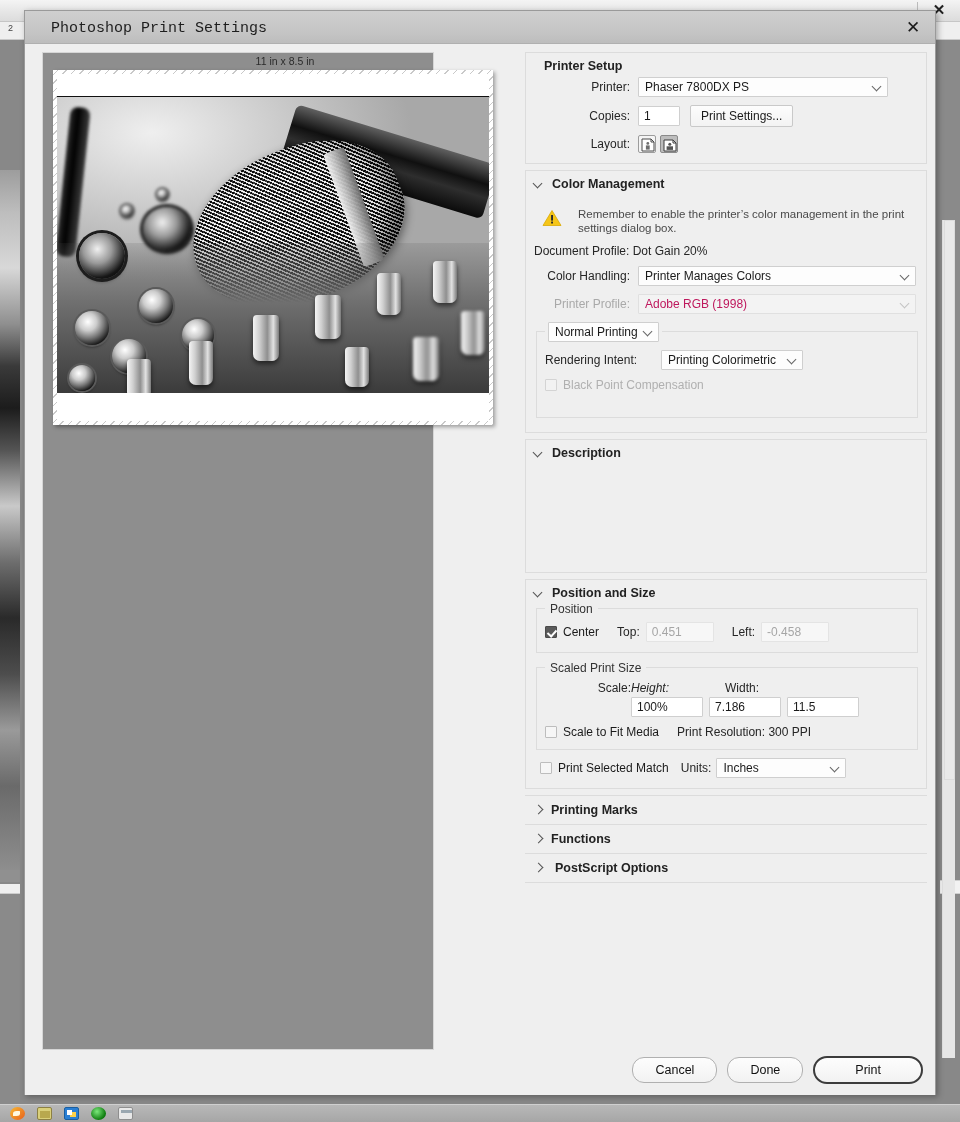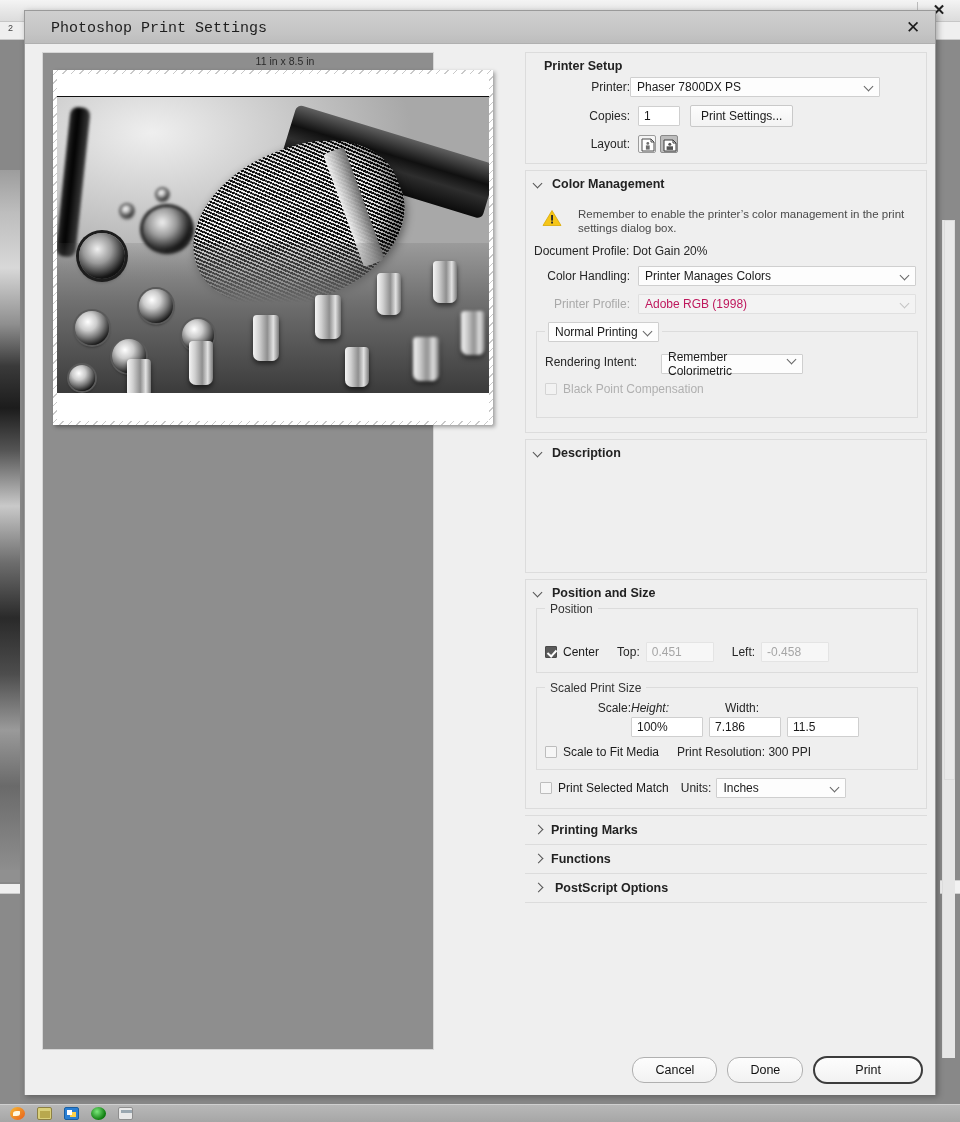--- a/index.html
+++ b/index.html
@@ -417,21 +417,21 @@
       </div>
 
       <div id="settings-col">
 
         <div class="panel" style="padding-bottom:4px;">
           <div class="sect-header" style="padding-left:18px;">
             <span class="section-title">Printer Setup</span>
           </div>
 
           <div class="row">
-            <span class="lbl" style="width:104px;">Printer:</span>
+            <span class="lbl" style="width:104px;margin-right:8px;">Printer:</span>
             <span class="selwrap">
               <span class="fakeselect" style="display:inline-flex;align-items:center;width:250px;">Phaser 7800DX PS</span>
             </span>
           </div>
 
           <div class="row">
             <span class="lbl" style="width:104px;margin-right:8px;">Copies:</span>
             <input class="ui" style="width: 42px;" value="1">
             <button class="ui" style="margin-left:10px;">Print Settings...</button>
           </div>
@@ -493,21 +493,21 @@
           <fieldset class="grp" style="padding-top:2px;height:96px;">
             <legend class="sel-legend">
               <span class="selwrap">
                 <span class="fakeselect" style="display:inline-flex;align-items:center;height:20px;">Normal Printing</span>
               </span>
             </legend>
 
             <div class="row" style="margin-top:6px;">
               <span class="lbl" style="width:108px;margin-right:8px;text-align:left;">Rendering Intent:</span>
               <span class="selwrap">
-                <span class="fakeselect" style="display:inline-flex;align-items:center;width:142px;">Remember Colorimetric</span>
+                <span class="fakeselect" style="display:inline-flex;align-items:center;width:142px;">Printing Colorimetric</span>
               </span>
             </div>
 
             <label class="chk-row">
               <span class="cb disabled"></span>
               <span class="lbl-disabled">Black Point Compensation</span>
             </label>
           </fieldset>
         </div>
 
@@ -520,21 +520,21 @@
         </div>
 
         <div class="panel" style="padding-bottom:6px;">
           <div class="sect-header" style="padding-bottom:0;">
             <span class="twisty"></span>
             <span class="section-title">Position and Size</span>
           </div>
 
           <fieldset class="grp" style="margin-top:2px;">
             <legend>Position</legend>
-            <div class="row" style="margin-bottom:2px;margin-top:20px;">
+            <div class="row" style="margin-bottom:2px;">
               <label class="chk-row" style="margin-right:18px;">
                 <span class="cb checked"></span>
                 <span>Center</span>
               </label>
               <span class="lbl" style="margin-right:6px;">Top:</span>
               <input class="ui dim" style="width: 68px;" value="0.451">
               <span class="lbl" style="margin:0 6px 0 18px;">Left:</span>
               <input class="ui dim" style="width: 68px;" value="-0.458">
             </div>
           </fieldset>

